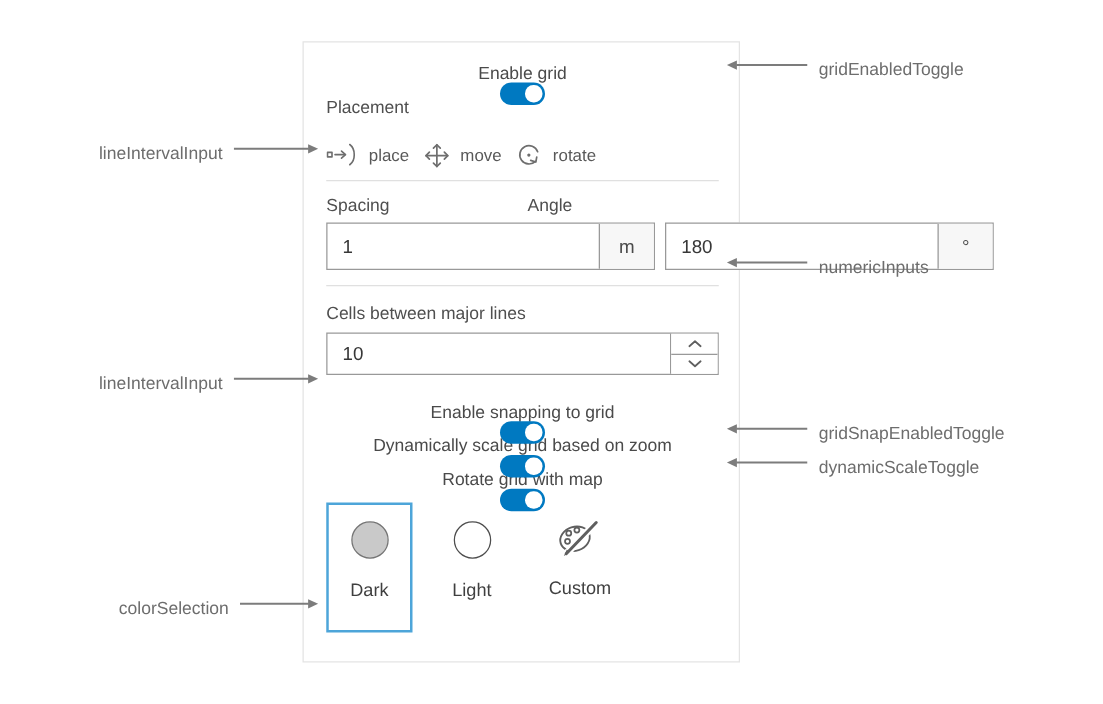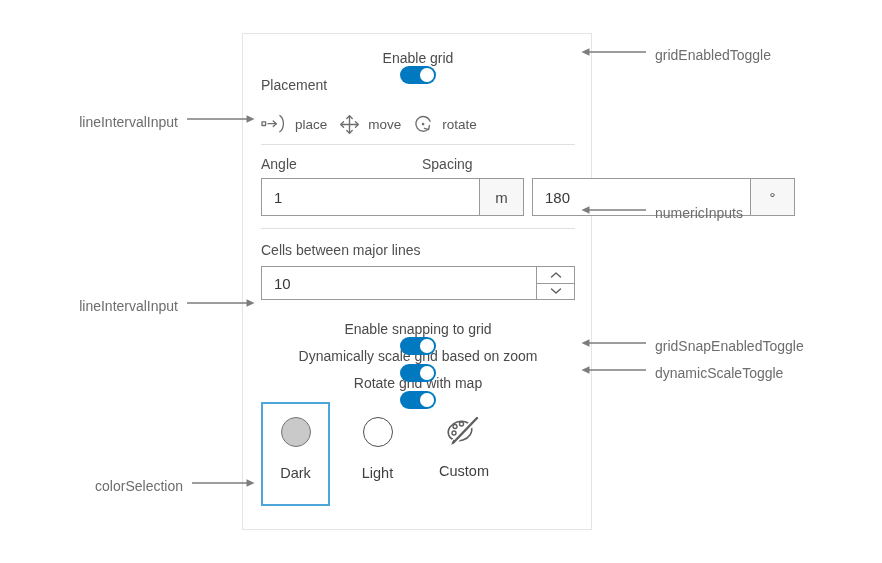--- a/index.html
+++ b/index.html
@@ -113,22 +113,22 @@
             <circle cx="9.6" cy="9.6" r="1.25" fill="#6e6e6e" stroke="none"></circle>
           </svg>
         </span>
         <span class="pbtn-label">rotate</span>
       </div>
     </div>
 
     <div class="divider"></div>
 
     <div class="grid2 labels">
+      <span>Spacing</span>
       <span>Angle</span>
-      <span>Spacing</span>
     </div>
     <div class="grid2 inputs">
       <div class="input-wrap">
         <input value="1" style="">
         <span class="suffix">m</span>
       </div>
       <div class="input-wrap">
         <input value="180" style="">
         <span class="suffix">°</span>
       </div>

